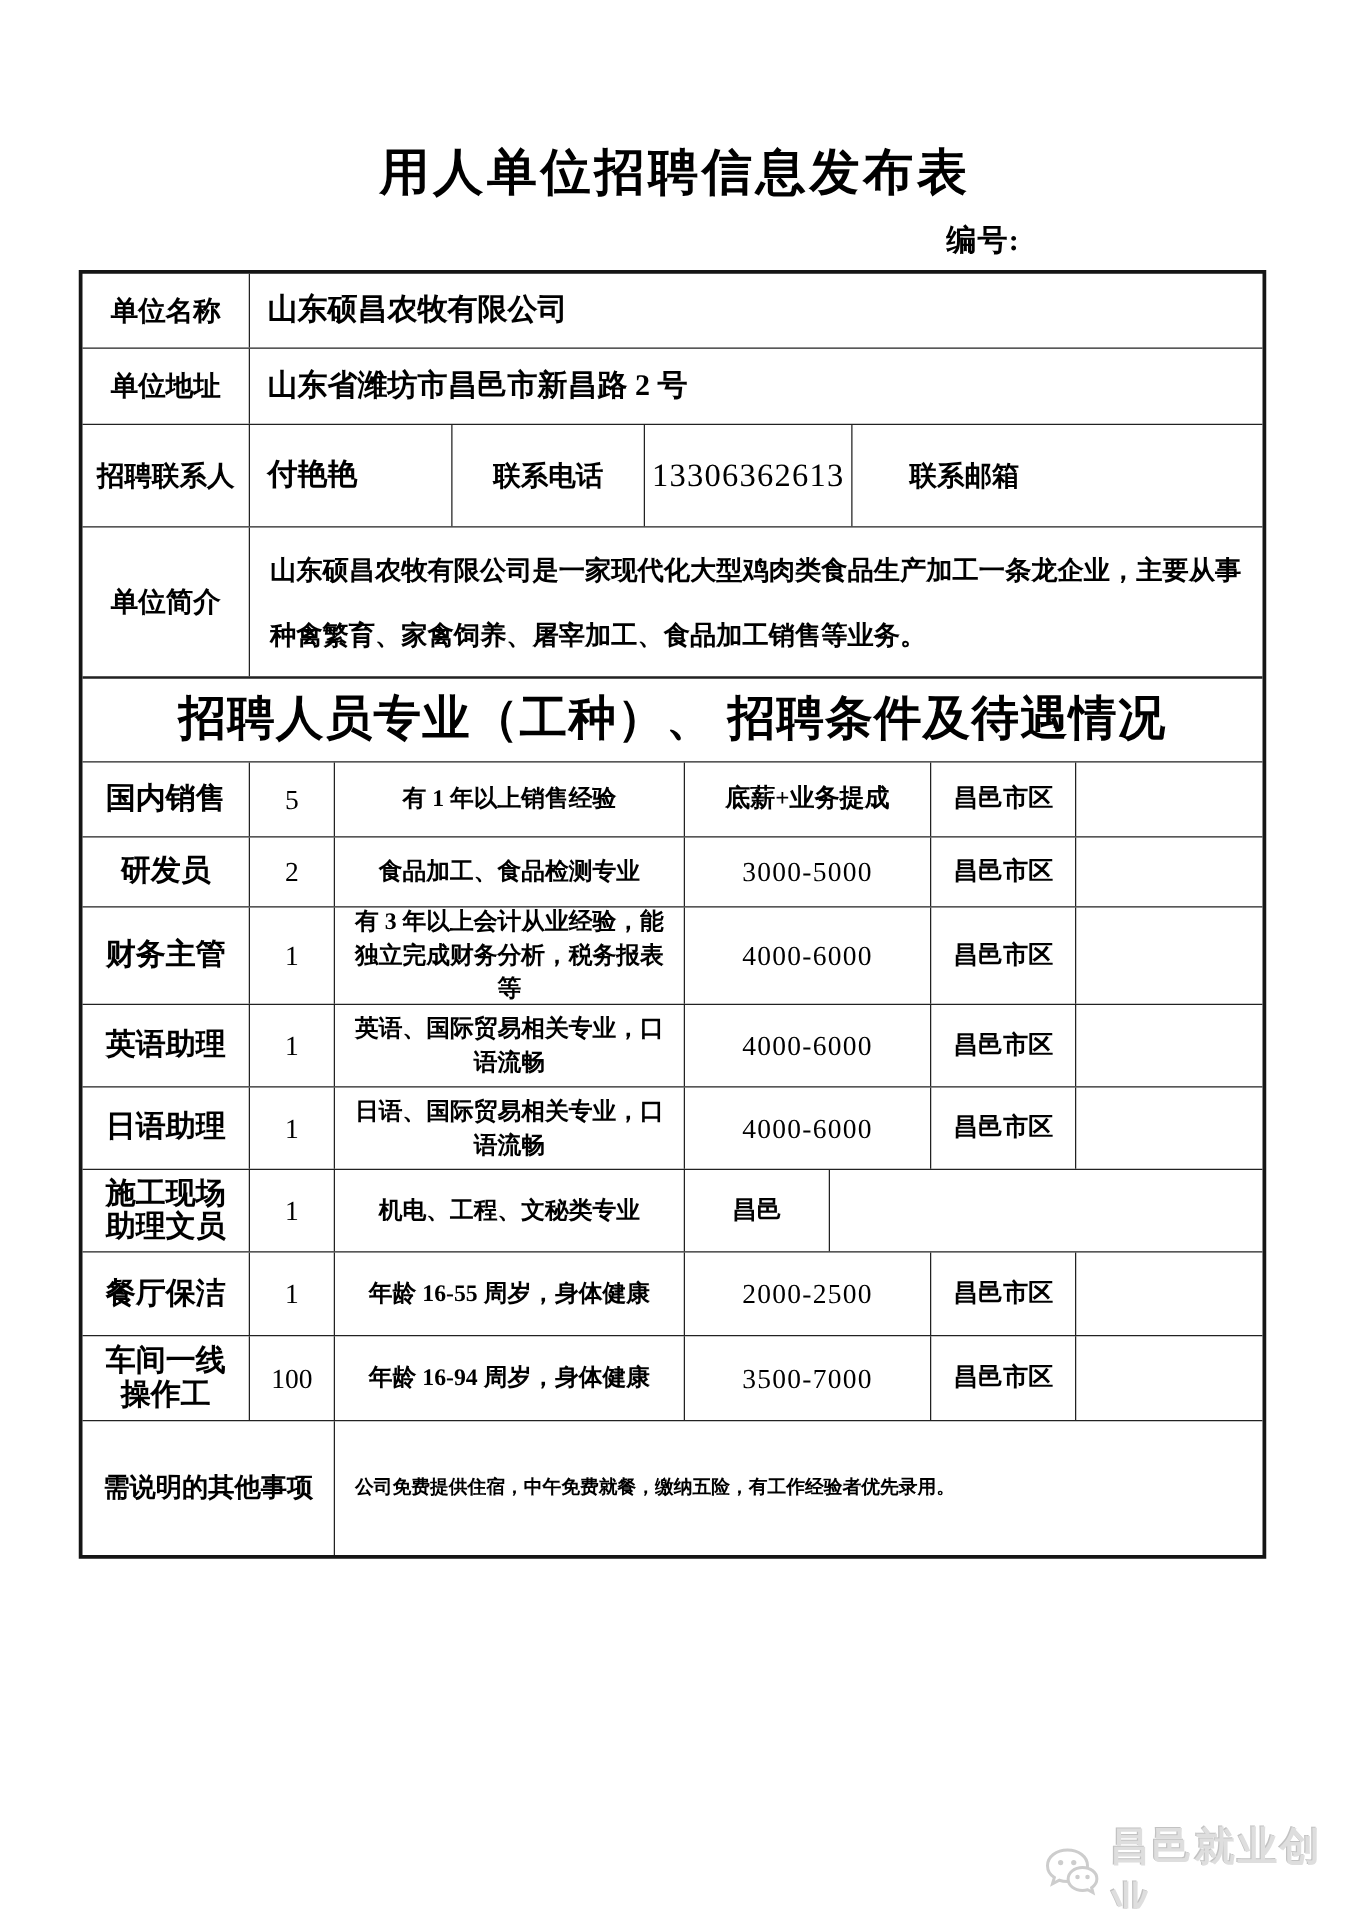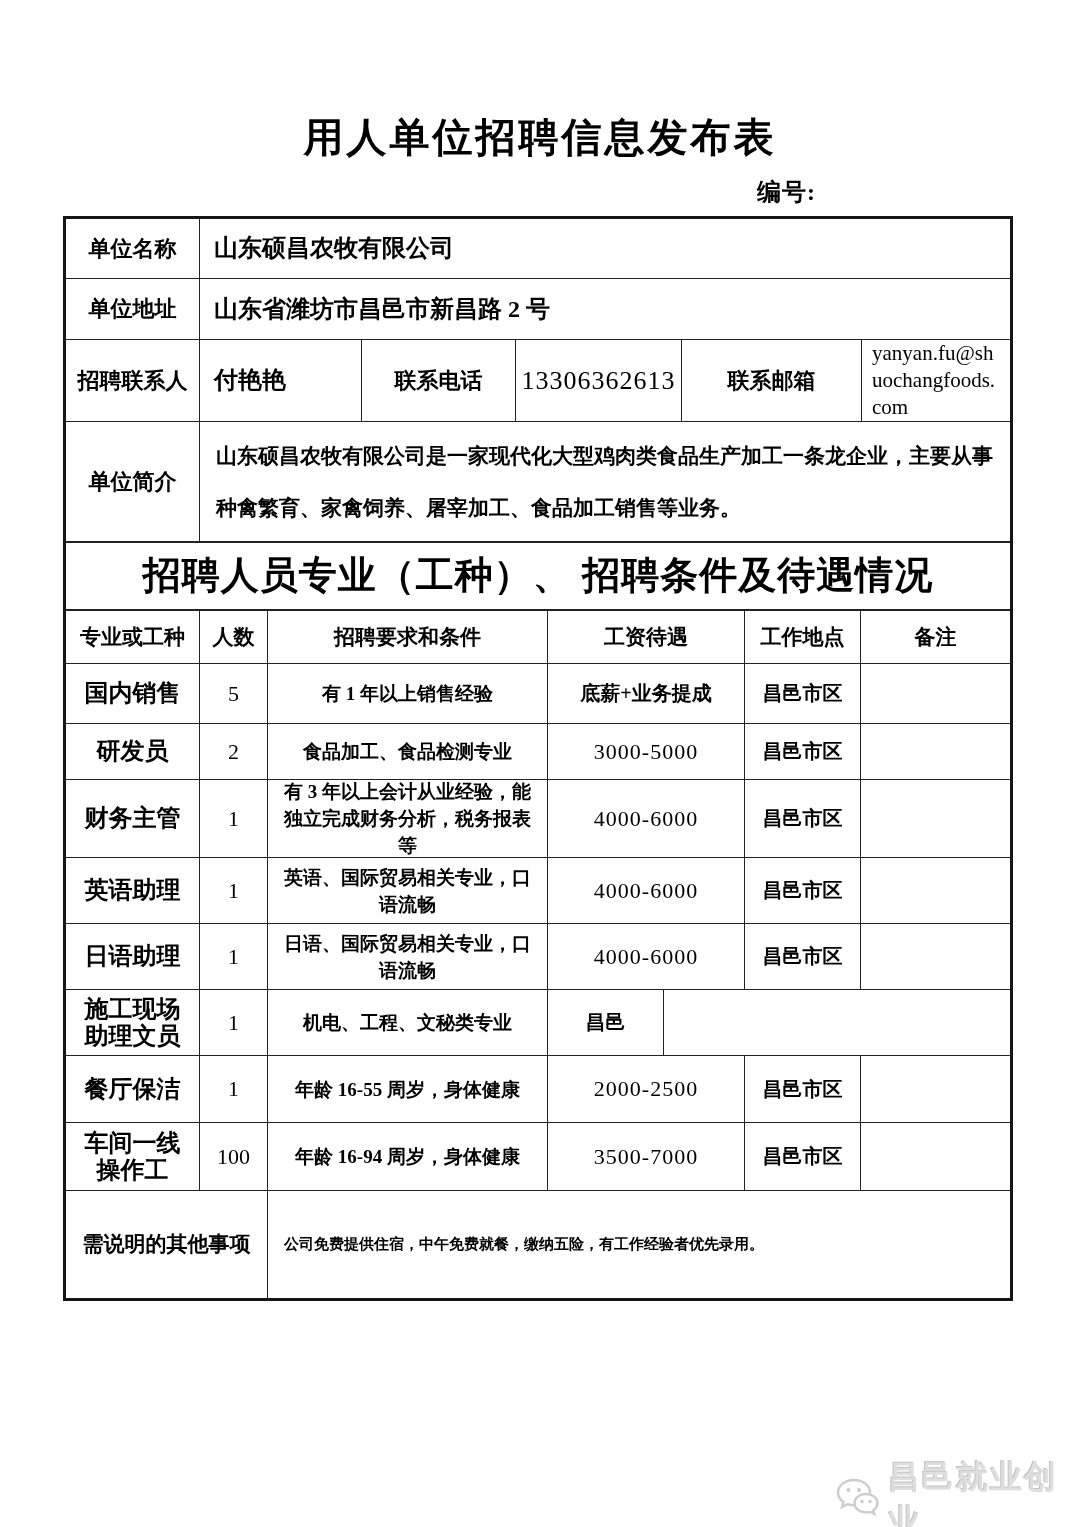--- a/index.html
+++ b/index.html
@@ -104,41 +104,32 @@
       <div class="cell w-label lbl">单位地址</div>
       <div class="cell flex1 left val">山东省潍坊市昌邑市新昌路 2 号</div>
     </div>
 
     <div class="t-row" style="height:82px">
       <div class="cell w-label lbl">招聘联系人</div>
       <div class="cell w-c2 left val">付艳艳</div>
       <div class="cell w-c3 lbl">联系电话</div>
       <div class="cell w-c4 num">13306362613</div>
       <div class="cell w-c5 lbl">联系邮箱</div>
-      <div class="cell flex1 email">yanyan.fu@shuochangfoods.com</div>
     </div>
 
     <div class="t-row" style="height:120px">
       <div class="cell w-label lbl">单位简介</div>
       <div class="cell flex1 intro-text">山东硕昌农牧有限公司是一家现代化大型鸡肉类食品生产加工一条龙企业，主要从事
 种禽繁育、家禽饲养、屠宰加工、食品加工销售等业务。</div>
     </div>
 
     <div class="t-row thick-top" style="height:68px">
       <div class="cell flex1 section-title">招聘人员专业（工种）、 招聘条件及待遇情况</div>
     </div>
 
-    <div class="t-row thick-top" style="height:54px">
-      <div class="cell w-j1 hdr">专业或工种</div>
-      <div class="cell w-j2 hdr">人数</div>
-      <div class="cell w-j3 hdr">招聘要求和条件</div>
-      <div class="cell w-j4 hdr">工资待遇</div>
-      <div class="cell w-j5 hdr">工作地点</div>
-      <div class="cell flex1 hdr">备注</div>
-    </div>
 
     <div class="t-row" style="height:60px">
       <div class="cell w-j1 job-title">国内销售</div>
       <div class="cell w-j2 job-count">5</div>
       <div class="cell w-j3 job-req">有 1 年以上销售经验</div>
       <div class="cell w-j4 job-salary cn">底薪+业务提成</div>
       <div class="cell w-j5 job-loc">昌邑市区</div>
       <div class="cell flex1 job-note"></div>
     </div>
 

